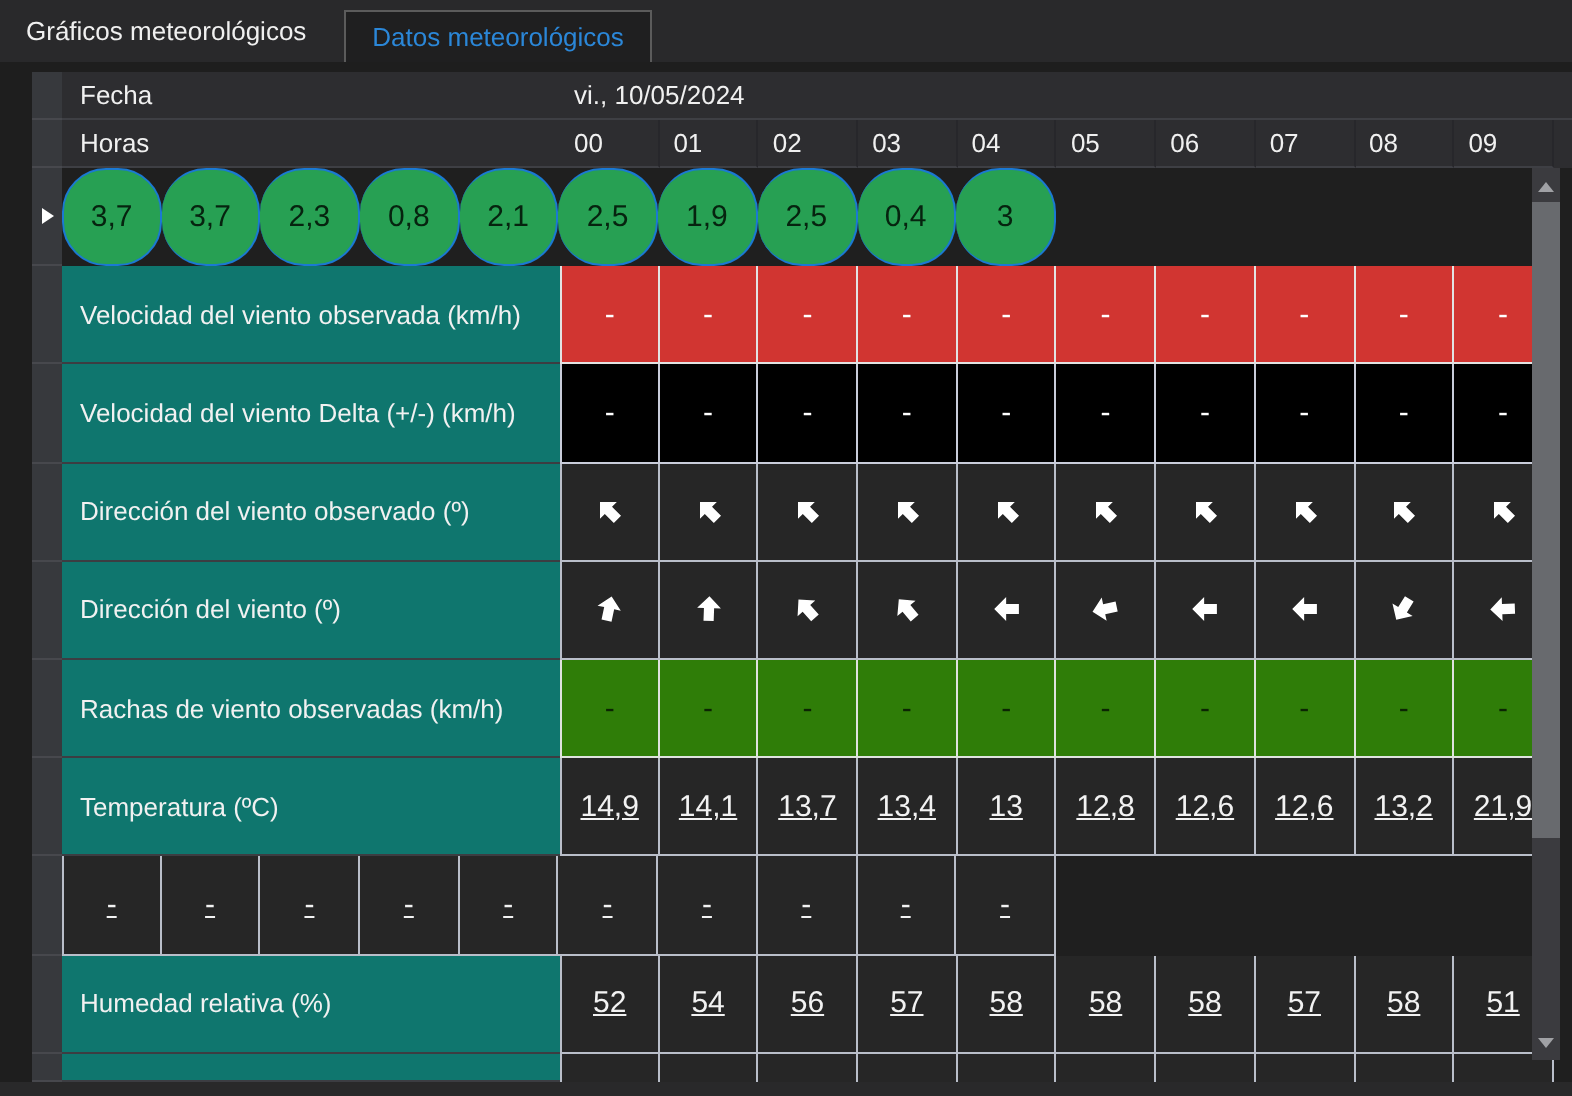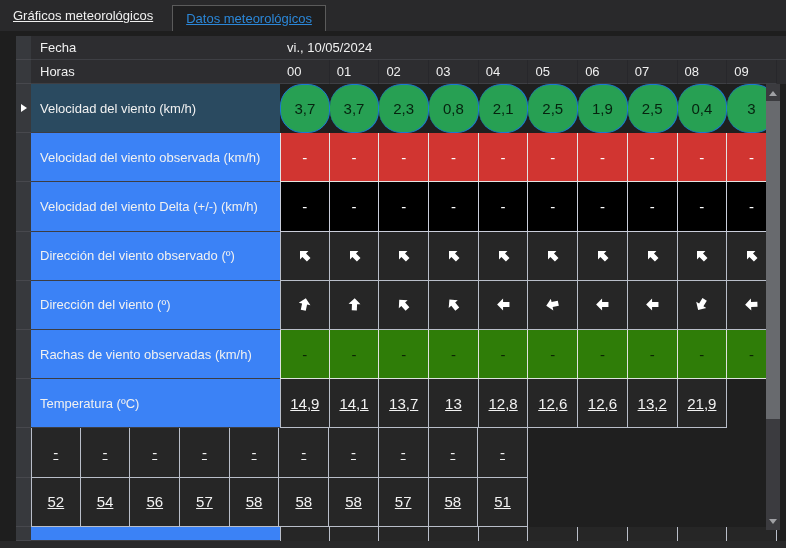--- a/index.html
+++ b/index.html
@@ -5,33 +5,33 @@
   html,body{margin:0;padding:0;}
   body{
     width:786px;height:548px;position:relative;overflow:hidden;
     background:var(--page-bg,#1e1e1e);
     font-family:"Liberation Sans", sans-serif;
     color:#f0f0f0;
     -webkit-font-smoothing:antialiased;
   }
   
   .tabstrip{position:absolute;left:0;top:0;width:100%;height:31px;background:var(--tabstrip-bg);display:flex;align-items:stretch;}
-  .tab{display:flex;align-items:center;padding:0 13px;font-size:13px;color:var(--tab-inactive-text);white-space:nowrap;text-decoration:underline;}
+  .tab{display:flex;align-items:center;padding:0 13px;font-size:13px;color:var(--tab-inactive-text);white-space:nowrap;}
   .tab.active{margin-top:5px;margin-left:6px;border:1px solid var(--tab-border);border-bottom:none;background:var(--tab-active-bg);color:var(--tab-active-text);}
   
   .tablewrap{position:absolute;left:16px;top:36px;width:772px;height:505px;background:#1f1f1f;overflow:hidden;}
   .hrow{display:flex;height:24px;background:var(--header-row-bg);}
   .ind{width:15px;flex:none;background:var(--indicator-bg);border-bottom:1px solid #47484d;display:flex;align-items:center;justify-content:center;}
   .hlabel{width:249px;flex:none;box-sizing:border-box;display:flex;align-items:center;padding-left:9px;font-size:13px;border-bottom:1px solid #3e3f44;}
   .datecell{flex:1;display:flex;align-items:center;padding-left:7px;font-size:13px;border-bottom:1px solid #3e3f44;}
   .hourcells{display:flex;}
   .cell.hour{width:49.7px;flex:none;box-sizing:border-box;display:flex;align-items:center;padding-left:7px;font-size:13px;border-bottom:1px solid #3e3f44;border-right:1px solid #27272b;}
   .trow{display:flex;height:49.2px;}
   .trow.partial{height:14px;overflow:hidden;}
-  .rlabel{width:249px;flex:none;box-sizing:border-box;display:flex;align-items:center;padding-left:9px;font-size:13px;color:#f1f1f1;border-bottom:1px solid #3c3d42;background:#3b82f6;}
+  .rlabel{width:249px;flex:none;box-sizing:border-box;display:flex;align-items:center;padding-left:9px;font-size:13px;color:#f1f1f1;border-bottom:1px solid #3c3d42;background:#0f766e;}
   .rlabel.sel{background:var(--selected-label-bg);}
   .cells{display:flex;flex:none;}
   .cell.v{width:49.7px;flex:none;box-sizing:border-box;display:flex;align-items:center;justify-content:center;font-size:15px;border-right:1px solid var(--grid-light);border-bottom:1px solid var(--grid-light);}
   .cell.v:first-child{border-left:1px solid var(--grid-light);}
   .cell.v.green{background:var(--green);color:var(--green-text);border-color:var(--green-border);border-top:1px solid var(--green-border);border-radius:22px;}
   .cell.v.red{background:var(--red);color:#ffffff;border-color:#e3e3e3;}
   .cell.v.black{background:#000000;color:#ffffff;border-color:#c9cdda;}
   .cell.v.dark{background:#262626;color:#f2f2f2;border-color:#b9bec9;text-decoration:underline;}
   .cell.v.darkgreen{background:var(--darkgreen);color:var(--darkgreen-text);border-color:#dfe3df;}
   .trow.partial .cell.v{border-bottom:none;}
@@ -78,21 +78,20 @@
         <div class="cell hour">07</div>
         <div class="cell hour">08</div>
         <div class="cell hour">09</div>
       </div>
   </div>
   <div>
       <div class="trow">
         <div class="ind">
           <div class="tri"></div>
         </div>
-        <div class="rlabel sel">Velocidad del viento (km/h)</div>
         <div class="cells">
           <div class="cell v green">3,7</div>
           <div class="cell v green">3,7</div>
           <div class="cell v green">2,3</div>
           <div class="cell v green">0,8</div>
           <div class="cell v green">2,1</div>
           <div class="cell v green">2,5</div>
           <div class="cell v green">1,9</div>
           <div class="cell v green">2,5</div>
           <div class="cell v green">0,4</div>
@@ -259,20 +258,21 @@
           <div class="cell v darkgreen">-</div>
         </div>
       </div>
       <div class="trow">
         <div class="ind"></div>
         <div class="rlabel">Temperatura (ºC)</div>
         <div class="cells">
           <div class="cell v dark">14,9</div>
           <div class="cell v dark">14,1</div>
           <div class="cell v dark">13,7</div>
+          <div class="cell v dark">13,4</div>
           <div class="cell v dark">13</div>
           <div class="cell v dark">12,8</div>
           <div class="cell v dark">12,6</div>
           <div class="cell v dark">12,6</div>
           <div class="cell v dark">13,2</div>
           <div class="cell v dark">21,9</div>
         </div>
       </div>
       <div class="trow">
         <div class="ind"></div>
@@ -284,20 +284,21 @@
           <div class="cell v dark">-</div>
           <div class="cell v dark">-</div>
           <div class="cell v dark">-</div>
           <div class="cell v dark">-</div>
           <div class="cell v dark">-</div>
           <div class="cell v dark">-</div>
         </div>
       </div>
       <div class="trow">
         <div class="ind"></div>
+        <div class="rlabel">Humedad relativa (%)</div>
         <div class="cells">
           <div class="cell v dark">52</div>
           <div class="cell v dark">54</div>
           <div class="cell v dark">56</div>
           <div class="cell v dark">57</div>
           <div class="cell v dark">58</div>
           <div class="cell v dark">58</div>
           <div class="cell v dark">58</div>
           <div class="cell v dark">57</div>
           <div class="cell v dark">58</div>

